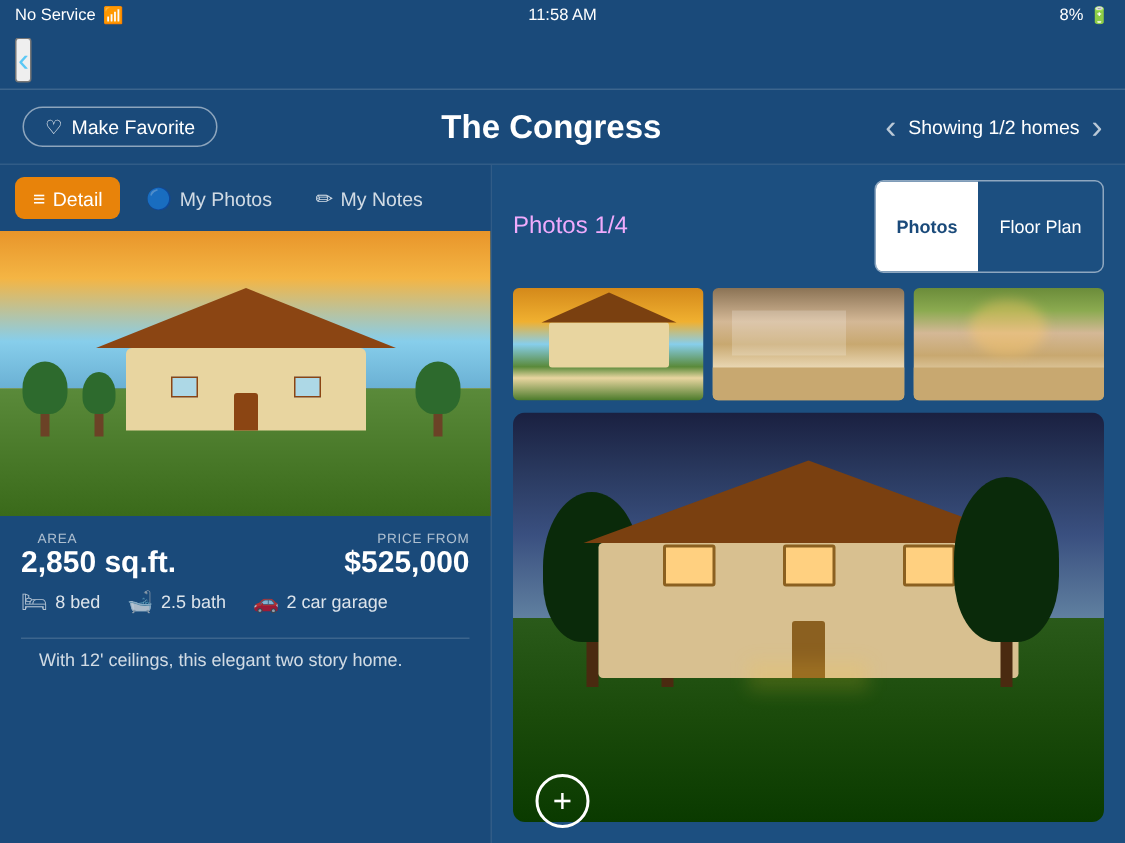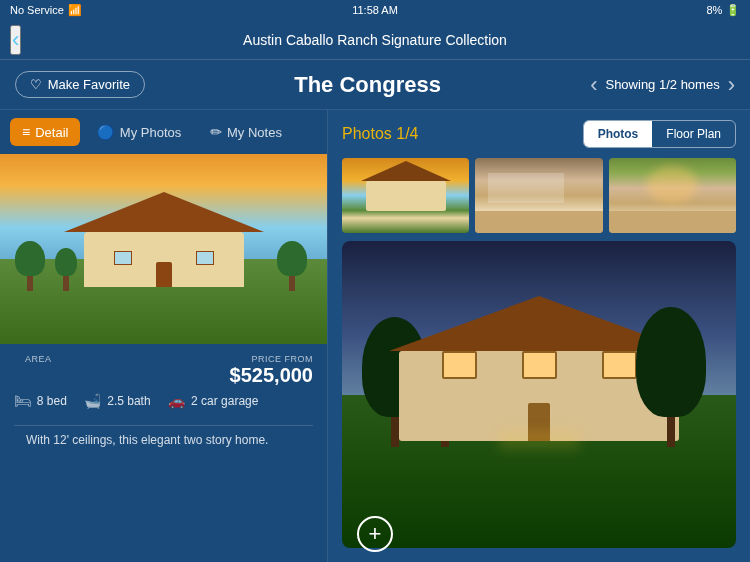--- a/index.html
+++ b/index.html
@@ -309,32 +309,32 @@
       flex-direction: column;
     }
 
     .photos-header {
       display: flex;
       align-items: center;
       justify-content: space-between;
       padding: 10px 14px;
     }
     .photos-counter {
-      color: #eab308;
+      color: #f0abfc;
       font-size: 16px;
       font-weight: 500;
     }
     .photos-floor-toggle {
       display: flex;
       border: 1.5px solid rgba(255,255,255,0.5);
       border-radius: 6px;
       overflow: hidden;
     }
     .toggle-btn {
-      padding: 6px 14px;
+      padding: 23px 14px;
       font-size: 12px;
       color: white;
       cursor: pointer;
       background: transparent;
       border: none;
     }
     .toggle-btn.active {
       background: white;
       color: #1a4a7a;
       font-weight: 600;
@@ -496,21 +496,20 @@
   </div>
   <div class="status-bar-center">11:58 AM</div>
   <div class="status-bar-right">
     <span>8%</span>
     <span>🔋</span>
   </div>
 </div>
 
 <div class="nav-bar">
   <button class="nav-back">‹</button>
-  <span class="nav-title">Austin Caballo Ranch Signature Collection</span>
 </div>
 
 <div class="header-bar">
   <button class="favorite-btn">
     <span>♡</span>
     <span>Make Favorite</span>
   </button>
   <span class="home-title">The Congress</span>
   <div class="nav-arrows">
     <button class="arrow-btn">‹</button>
@@ -562,20 +561,21 @@
             <div class="house-door"></div>
           </div>
         </div>
       </div>
     </div>
 
     <div class="home-details">
       <div class="detail-row">
         <div class="detail-col">
           <div class="detail-label">AREA</div>
+          <div class="detail-value">2,850 sq.ft.</div>
         </div>
         <div class="detail-col">
           <div class="detail-label">PRICE FROM</div>
           <div class="detail-value">$525,000</div>
         </div>
       </div>
       <div class="amenities-row">
         <div class="amenity">
           <span class="amenity-icon">🛏</span>
           <span>8 bed</span>

